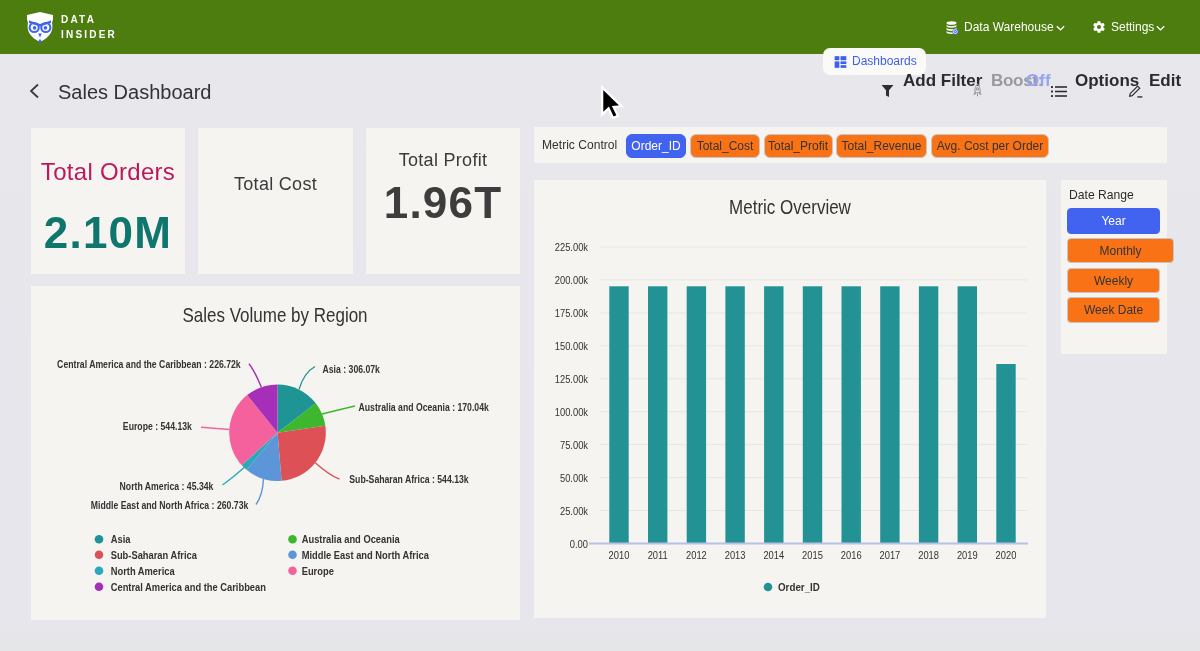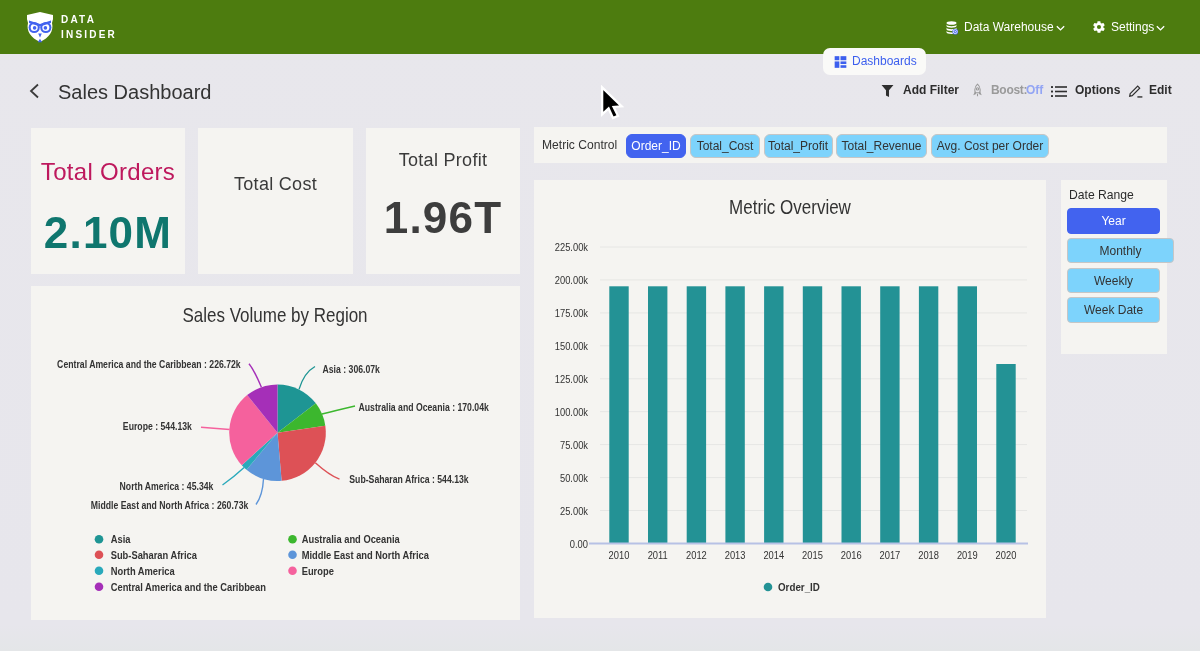--- a/index.html
+++ b/index.html
@@ -4,24 +4,24 @@
 <style>
   * { margin:0; padding:0; box-sizing:border-box; }
   html,body { width:1200px; height:651px; overflow:hidden; }
   body { font-family:"Liberation Sans", sans-serif; position:relative;
          background:linear-gradient(180deg,#e8e7ec 0%,#e7e6ec 96%,#e4e6e8 100%); }
   .abs { position:absolute; }
   .card { position:absolute; background:#f5f4f1; }
   #nav { position:absolute; left:0; top:0; width:1200px; height:54px; background:#4d7c0f; }
   .navitem { position:absolute; color:#fff; font-size:12px; font-weight:400; top:20px; }
   #dashpill { position:absolute; left:823px; top:13px; width:103px; height:27px; background:#fafaf8; border-radius:7px; color:#3c5fee; font-size:12px; font-weight:500; line-height:27px;margin-top:35px; }
-  .btn { position:absolute; background:#7dd3fc; border:1px solid #c6c6c6; border-radius:6px; font-size:12px; color:#333; text-align:center; white-space:nowrap; }
+  .btn { position:absolute; background:#f97316; border:1px solid #c6c6c6; border-radius:6px; font-size:12px; color:#333; text-align:center; white-space:nowrap; }
   .btn.sel { background:#4263ef; border-color:#4263ef; color:#fff; }
   .hicon { position:absolute; }
-  .hlabel { position:absolute; top:83px; font-size:12px; font-weight:700; color:#2c2c2c; white-space:nowrap; }
+  .hlabel { position:absolute; top:71px; font-size:17px; font-weight:700; color:#2c2c2c; white-space:nowrap; }
 </style>
 </head>
 <body>
 
 <div id="nav">
   <svg class="abs" style="left:25px;top:11px" width="30" height="32" viewBox="0 0 30 32">
     <path d="M2 4 L15 1 L28 4 L28 8 L27 12 C29 20 24 27 15 31 C6 27 1 20 3 12 L2 8 Z" fill="#fff"></path>
     <path d="M2 4 L15 6.5 L28 4 L27.2 9 L15 10 L2.8 9 Z" fill="#fff"></path>
     <circle cx="9.2" cy="16.5" r="5.6" fill="#4263ef"></circle>
     <circle cx="20.8" cy="16.5" r="5.6" fill="#4263ef"></circle>
@@ -105,21 +105,21 @@
 
 <div class="card" style="left:31px;top:128px;width:154px;height:146px;text-align:center;">
   <div style="margin-top:30px;font-size:24px;letter-spacing:0.3px;color:#be185d;">Total Orders</div>
   <div style="margin-top:22px;font-size:44px;letter-spacing:1.2px;font-weight:700;color:#0f766e;">2.10M</div>
 </div>
 <div class="card" style="left:198px;top:128px;width:155px;height:146px;text-align:center;">
   <div style="margin-top:46px;font-size:18px;letter-spacing:0.3px;color:#3a3a3a;">Total Cost</div>
 </div>
 <div class="card" style="left:366px;top:128px;width:154px;height:146px;text-align:center;">
   <div style="margin-top:22px;font-size:18px;letter-spacing:0.3px;color:#3a3a3a;">Total Profit</div>
-  <div style="margin-top:22px;font-size:44px;letter-spacing:1.2px;font-weight:700;color:#3d3d3d;">1.96T</div>
+  <div style="margin-top:7px;font-size:44px;letter-spacing:1.2px;font-weight:700;color:#3d3d3d;">1.96T</div>
 </div>
 
 <div class="card" style="left:534px;top:127px;width:633px;height:36px;">
   <div class="abs" style="left:8px;top:10px;font-size:13px;color:#333;white-space:nowrap;transform:scaleX(0.93);transform-origin:left;">Metric Control</div>
   <div class="btn sel" style="left:92px;top:7px;width:60px;height:24px;line-height:22px;">Order_ID</div>
   <div class="btn" style="left:156px;top:7px;width:70px;height:24px;line-height:22px;">Total_Cost</div>
   <div class="btn" style="left:229.5px;top:7px;width:69px;height:24px;line-height:22px;">Total_Profit</div>
   <div class="btn" style="left:302px;top:7px;width:91px;height:24px;line-height:22px;">Total_Revenue</div>
   <div class="btn" style="left:397px;top:7px;width:118px;height:24px;line-height:22px;font-size:12px;">Avg. Cost per Order</div>
 </div>

